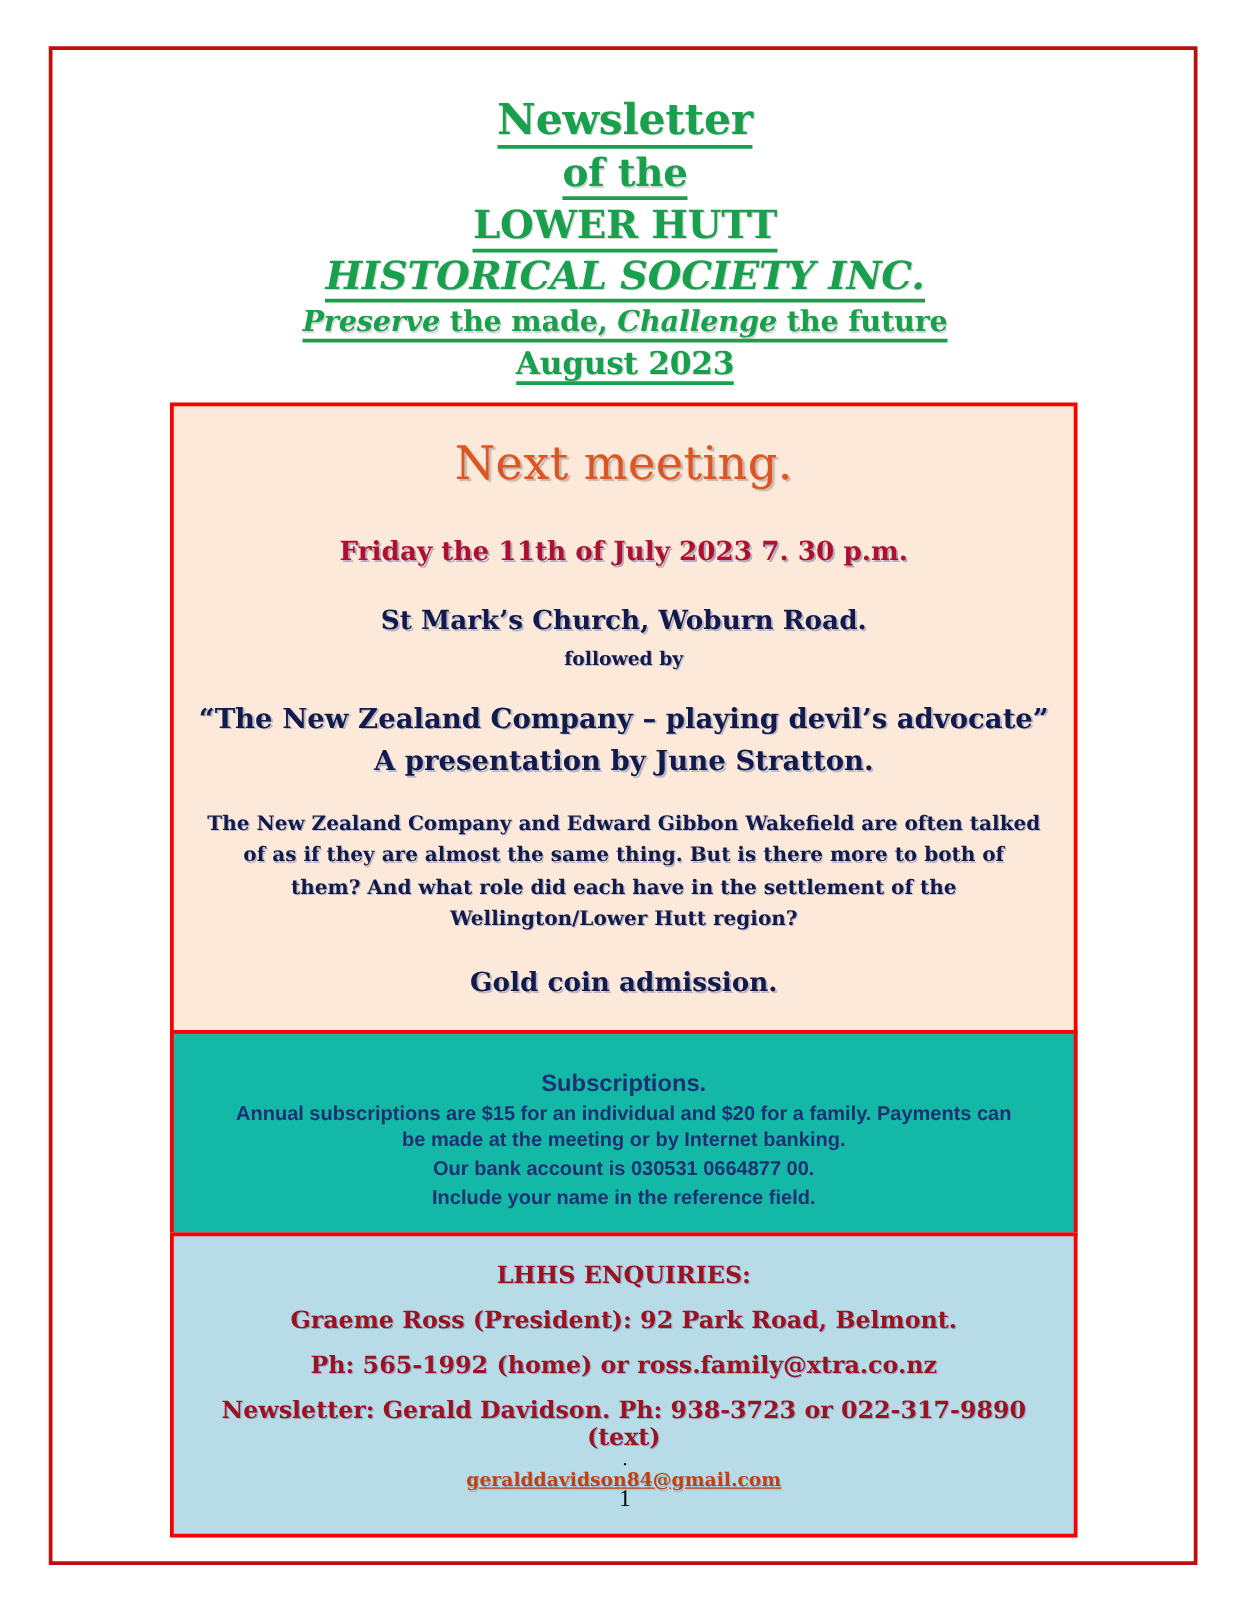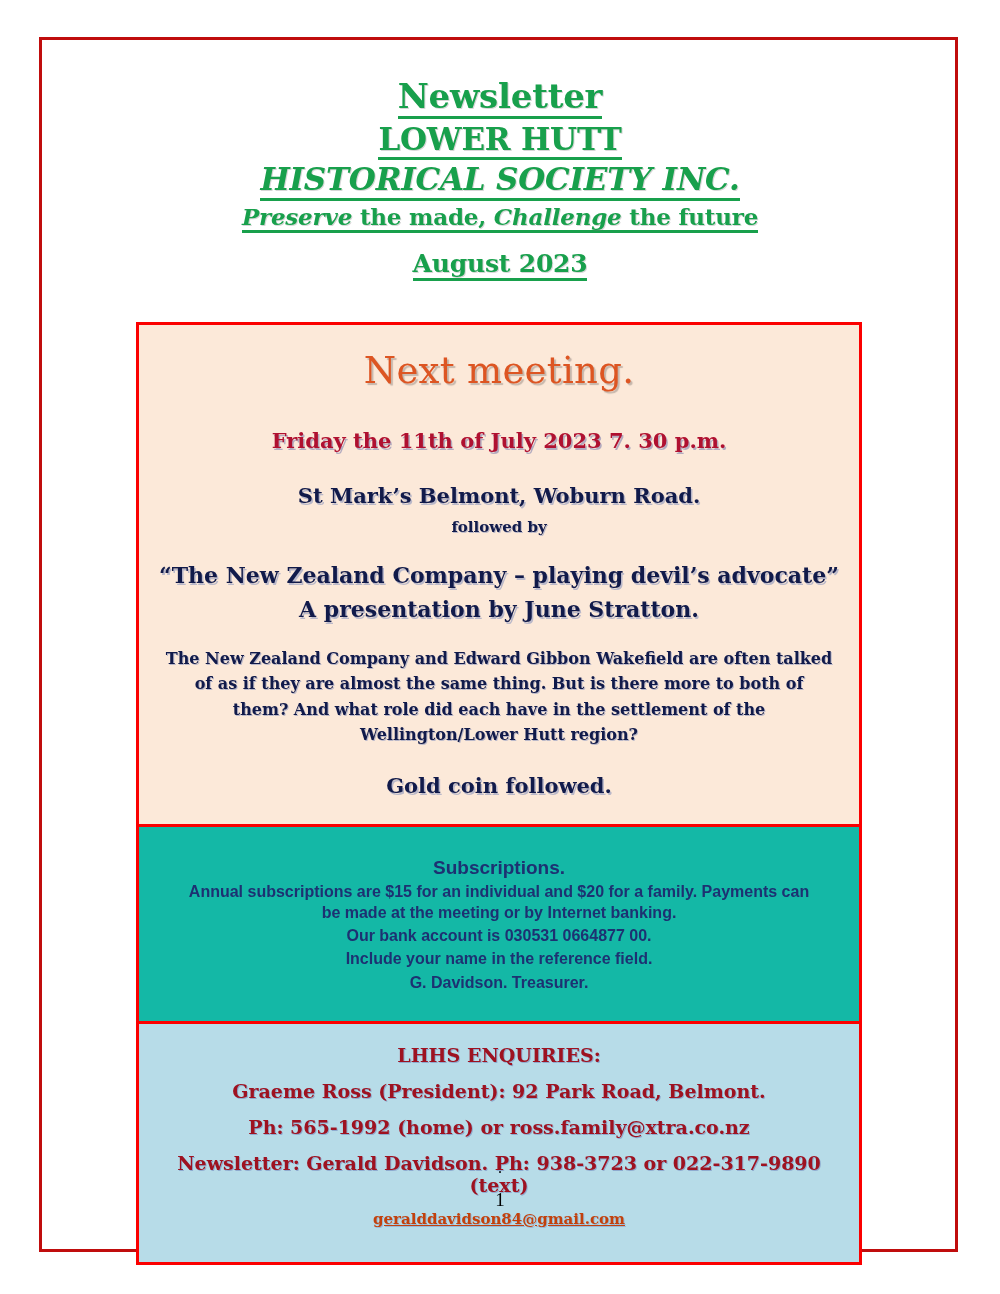--- a/index.html
+++ b/index.html
@@ -56,21 +56,21 @@
     display: inline-block;
     border-bottom: 3px solid #18a04c;
     padding-bottom: 1px;
     text-shadow: 1px 1px 0 rgba(120,120,120,0.30);
   }
   .ml-1 { font-size: 34px; }
   .ml-2 { font-size: 31px; margin-top: 3px; }
   .ml-3 { font-size: 31px; margin-top: 3px; }
   .ml-4 { font-size: 31px; margin-top: 2px; font-style: italic; }
   .ml-5 { font-size: 23px; margin-top: 3px; }
-  .ml-6 { font-size: 25px; margin-top: 17px; }
+  .ml-6 { font-size: 25px; margin-top: 3px; }
   .ital { font-style: italic; }
 
   
   .boxes {
     position: absolute;
     left: 136px;
     top: 322px;
     width: 726px;
   }
   .box {
@@ -243,45 +243,45 @@
 </style>
 </head>
 <body>
 
 <div id="page">
 
   <div class="page-border"></div>
 
   <div class="masthead">
     <span class="ml ml-1"><span>Newsletter</span></span>
+    <span class="ml ml-2"><span>of the</span></span>
     <span class="ml ml-3"><span>LOWER HUTT</span></span>
     <span class="ml ml-4"><span>HISTORICAL  SOCIETY INC.</span></span>
     <span class="ml ml-5"><span><span class="ital">Preserve</span> <span>the made,</span> <span class="ital">Challenge</span> <span>the future</span></span></span>
     <span class="ml ml-6"><span>August 2023</span></span>
   </div>
 
   <div class="boxes">
 
     <div class="box box-meeting">
       <div class="next-meeting">Next meeting.</div>
       <div class="meet-date">Friday the 11th of July 2023   7. 30 p.m.</div>
-      <div class="meet-venue">St Mark’s Belmont, Woburn Road.</div>
+      <div class="meet-venue">St Mark’s Church, Woburn Road.</div>
       <div class="meet-followed">followed by</div>
       <div class="meet-title">“The New Zealand Company – playing devil’s advocate”</div>
       <div class="meet-presenter">A presentation by June Stratton.</div>
       <div class="meet-blurb">The New Zealand Company and Edward Gibbon Wakefield are often talked of as if they are almost the same thing. But is there more to both of them? And what role did each have in the settlement of the Wellington/Lower Hutt region?</div>
-      <div class="meet-admission">Gold coin followed.</div>
+      <div class="meet-admission">Gold coin admission.</div>
     </div>
 
     <div class="box box-subs">
       <div class="subs-title">Subscriptions.</div>
       <div class="subs-body">Annual subscriptions are $15 for an individual and $20 for a family. Payments can be made at the meeting or by Internet banking.</div>
       <div class="subs-line">Our bank account is 030531 0664877 00.</div>
       <div class="subs-line">Include your name in the reference field.</div>
-      <div class="subs-line subs-last">G. Davidson. Treasurer.</div>
     </div>
 
     <div class="box box-enq">
       <div class="enq-head">LHHS ENQUIRIES:</div>
       <div class="enq-line">Graeme Ross (President): 92 Park Road, Belmont.</div>
       <div class="enq-line">Ph: 565-1992 (home) or ross.family@xtra.co.nz</div>
       <div class="enq-line">Newsletter: Gerald Davidson. Ph: 938-3723 or  022-317-9890 (text)</div>
       <div class="enq-email">geralddavidson84@gmail.com</div>
     </div>
 

